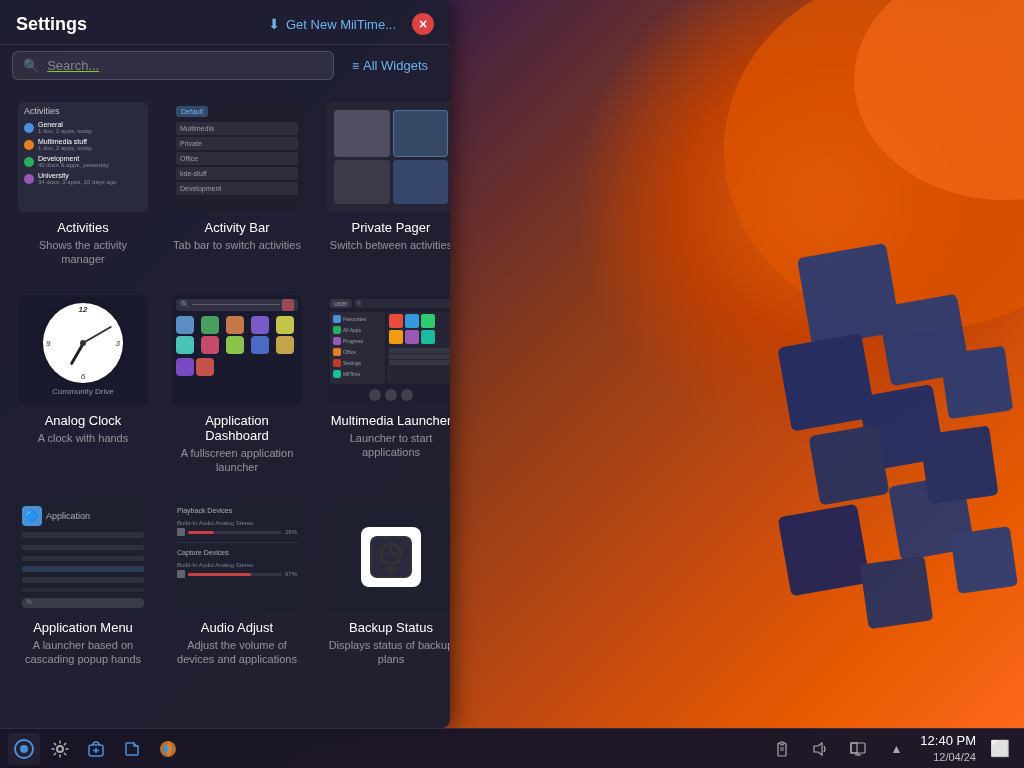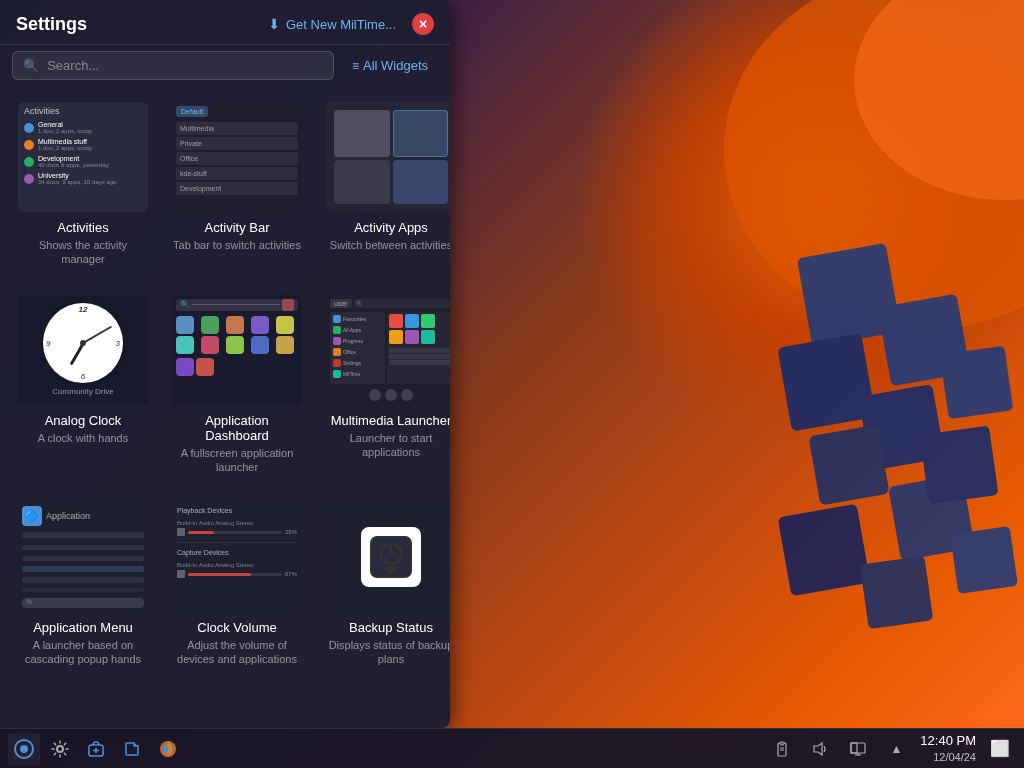--- a/index.html
+++ b/index.html
@@ -158,23 +158,24 @@
       border: 1px solid rgba(255,255,255,0.15);
       border-radius: 6px;
       padding: 6px 10px;
       gap: 8px;
     }
 
     .search-input {
       background: transparent;
       border: none;
       outline: none;
-      color: #3b82f6;
+      color: #84cc16;
       font-size: 13px;
       flex: 1;
+      text-decoration: underline;
     }
 
     .search-input::placeholder {
       color: rgba(255,255,255,0.4);
     }
 
     .filter-btn {
       display: flex;
       align-items: center;
       gap: 4px;
@@ -713,21 +714,21 @@
 
     <div class="widget-item">
       <div class="widget-preview">
         <div class="actpager-preview">
           <div class="pager-cell" style="background:rgba(180,180,200,0.3);"></div>
           <div class="pager-cell active"></div>
           <div class="pager-cell" style="background:rgba(180,180,200,0.15);"></div>
           <div class="pager-cell" style="background:rgba(100,150,240,0.3);"></div>
         </div>
       </div>
-      <div class="widget-name">Activity Apps</div>
+      <div class="widget-name">Private Pager</div>
       <div class="widget-desc">Switch between activities</div>
     </div>
 
     <div class="widget-item">
       <div class="widget-preview">
         <div class="clock-preview">
           <div style="position:relative;">
             <div class="clock-face">
               <span style="position:absolute;top:2px;left:50%;transform:translateX(-50%);font-size:8px;color:#333;font-weight:bold;">12</span>
               <span style="position:absolute;bottom:2px;left:50%;transform:translateX(-50%);font-size:8px;color:#333;">6</span>
@@ -891,21 +892,21 @@
             <div class="audio-slider-row">
               <div class="audio-icon"></div>
               <div class="audio-track">
                 <div class="audio-fill-2" style="width:67%;"></div>
               </div>
               <div class="audio-pct">67%</div>
             </div>
           </div>
         </div>
       </div>
-      <div class="widget-name">Clock Volume</div>
+      <div class="widget-name">Audio Adjust</div>
       <div class="widget-desc">Adjust the volume of devices and applications</div>
     </div>
 
     <div class="widget-item">
       <div class="widget-preview">
         <div class="backup-preview">
           <div class="backup-icon-large">
             <svg width="50" height="50" viewBox="0 0 50 50">
               <rect x="5" y="5" width="40" height="40" rx="6" fill="#2a2a3e"></rect>
               <rect x="5" y="5" width="40" height="40" rx="6" fill="none" stroke="#333" stroke-width="2"></rect>

